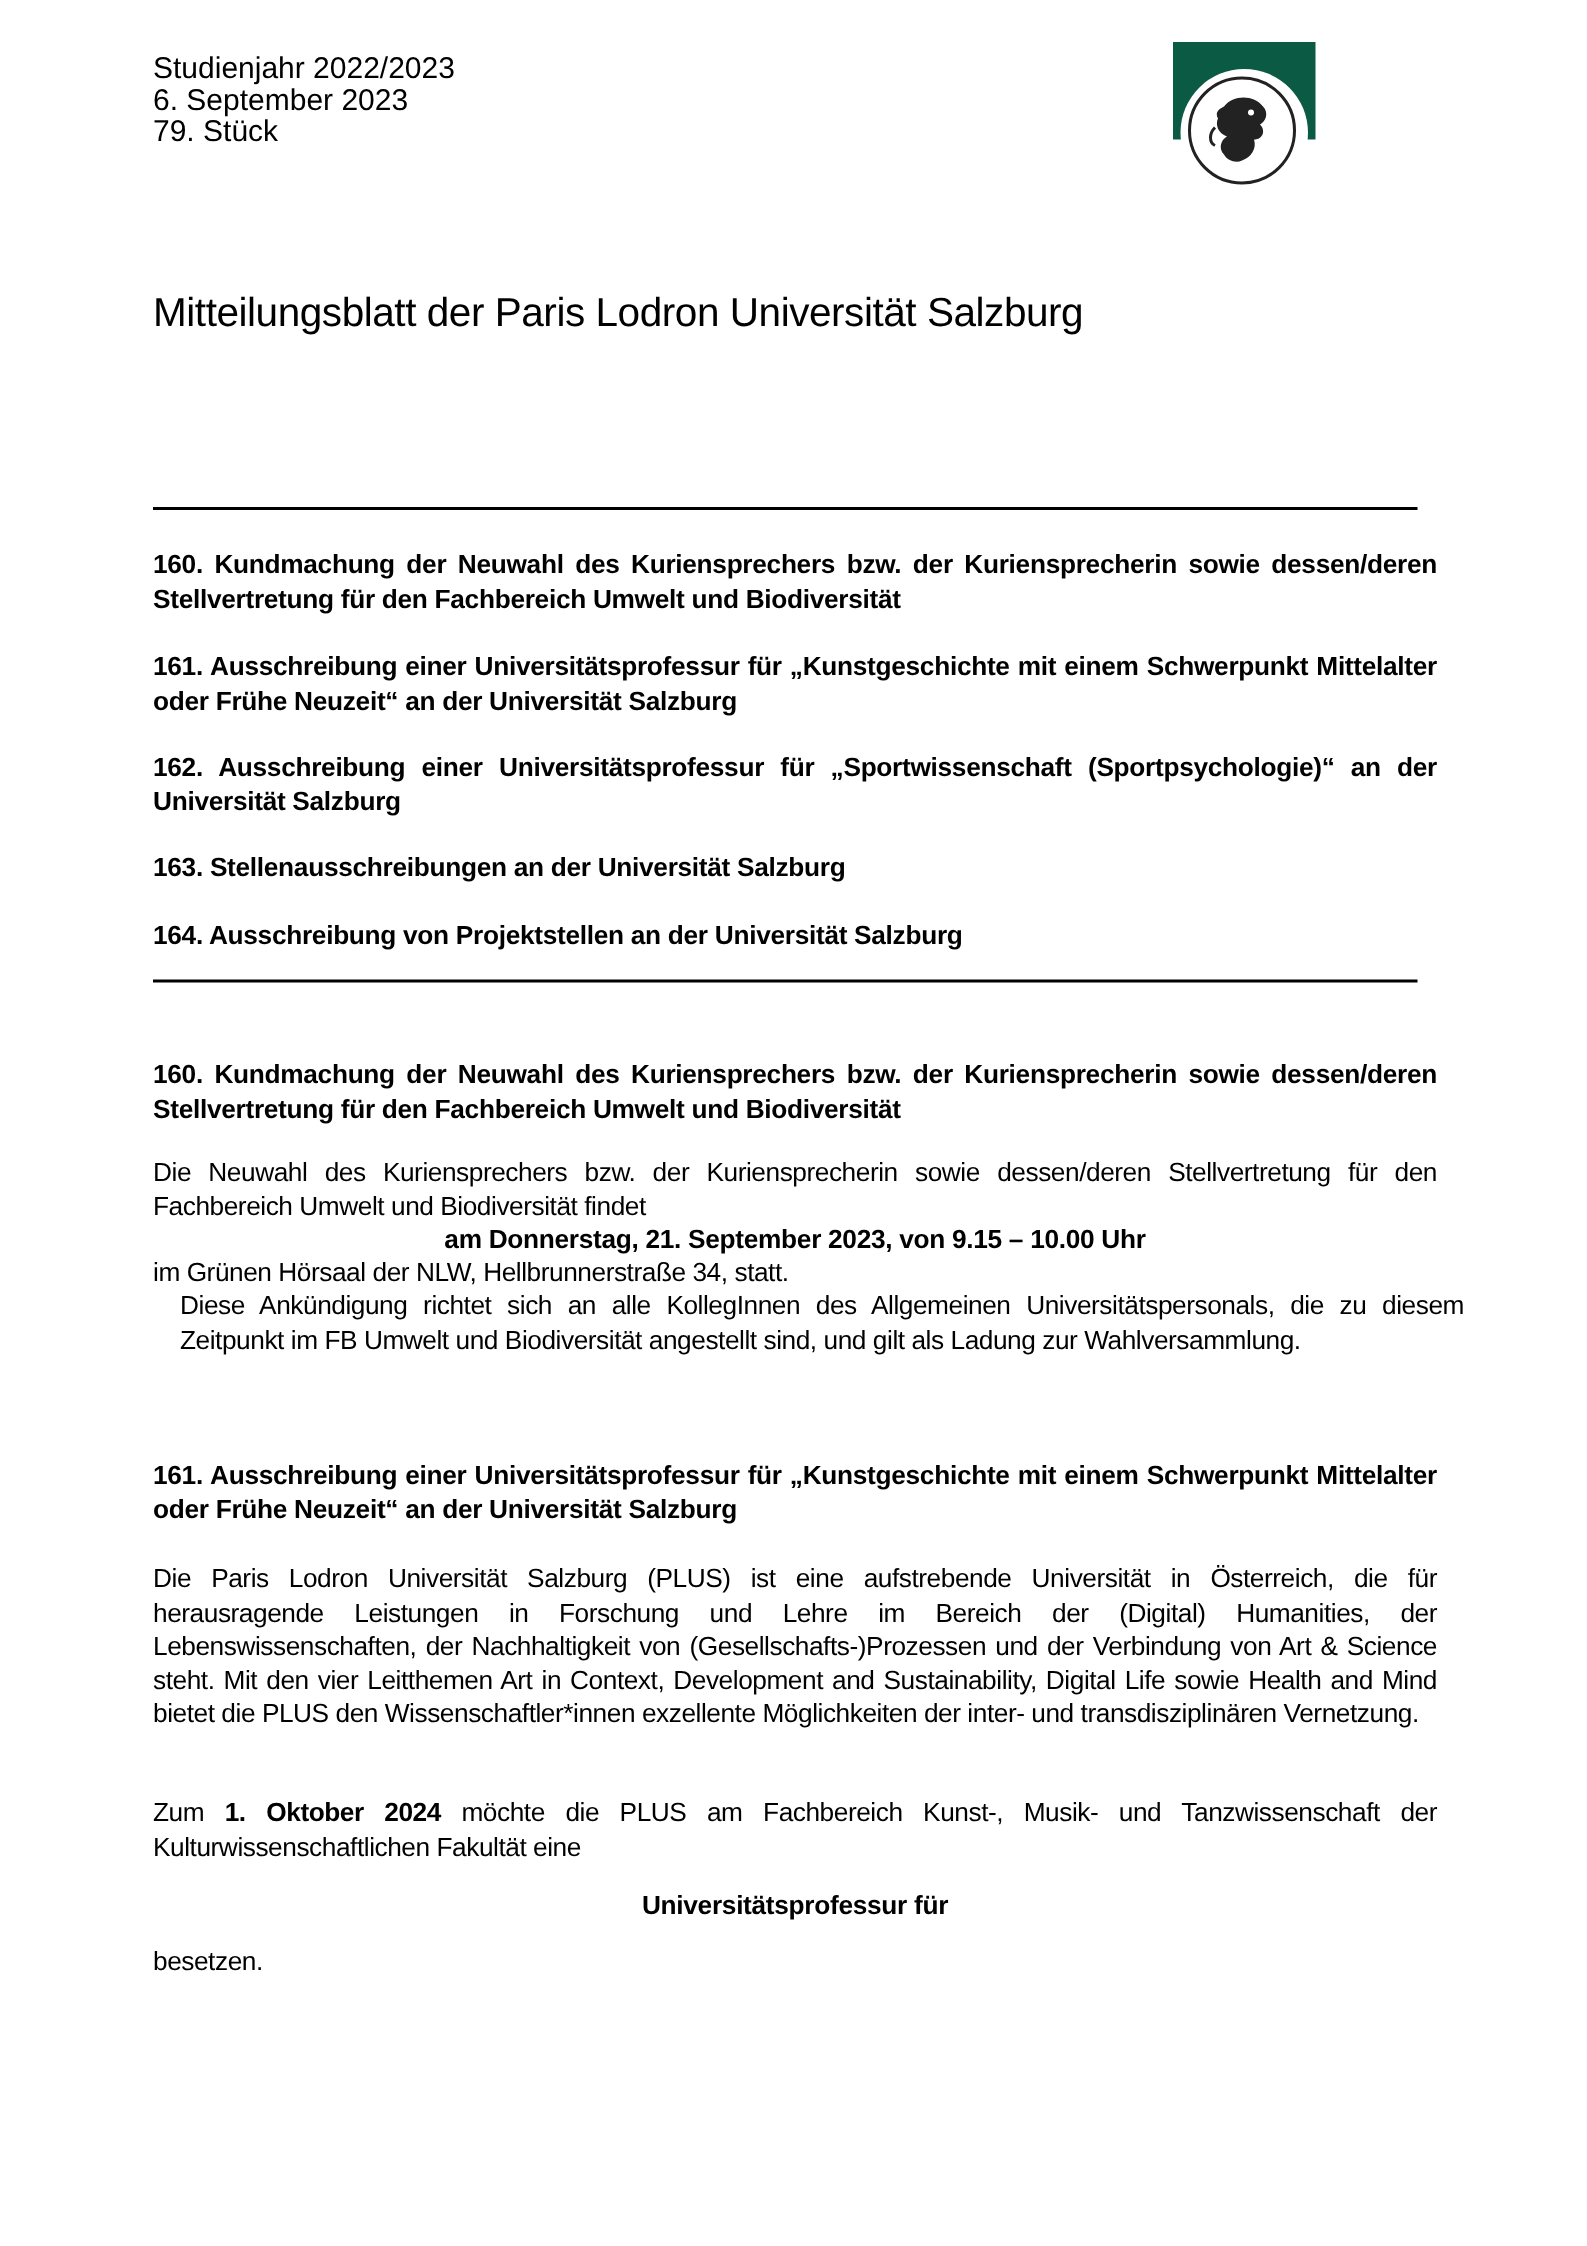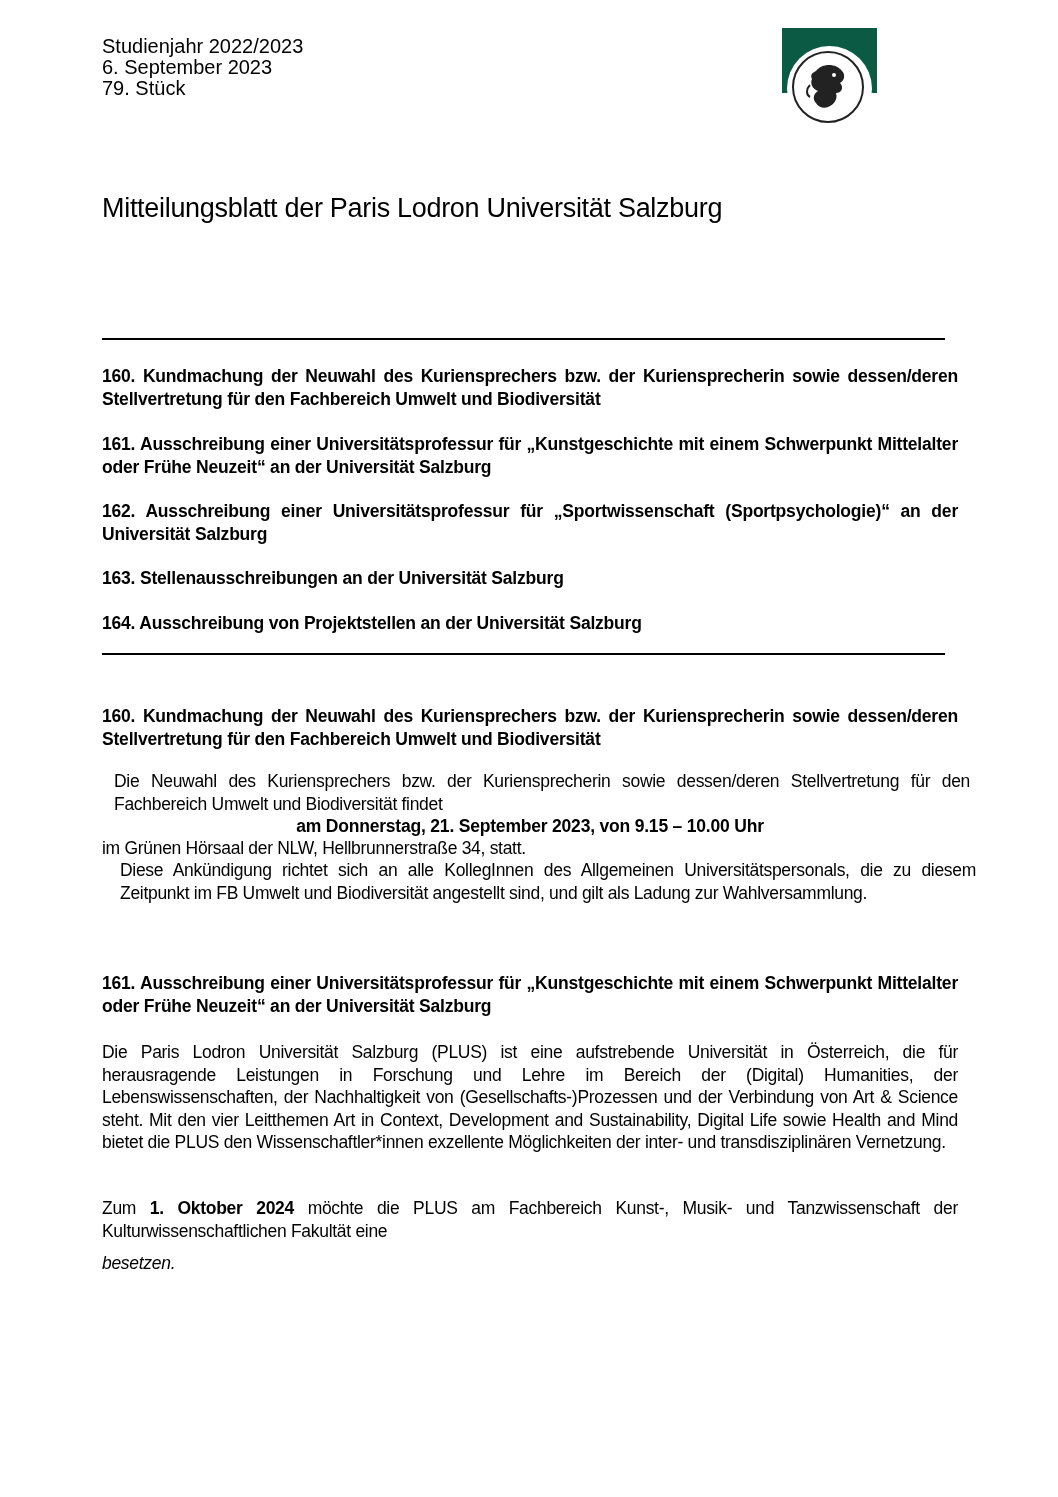--- a/index.html
+++ b/index.html
@@ -87,23 +87,24 @@
 
 <div class="rule" style="top:338px;"></div>
 <p class="toc-item" style="top:365px;">160. Kundmachung der Neuwahl des Kuriensprechers bzw. der Kuriensprecherin sowie dessen/deren Stellvertretung für den Fachbereich Umwelt und Biodiversität</p>
 <p class="toc-item" style="top:433px;">161. Ausschreibung einer Universitätsprofessur für „Kunstgeschichte mit einem Schwerpunkt Mittelalter oder Frühe Neuzeit“ an der Universität Salzburg</p>
 <p class="toc-item" style="top:500px;">162. Ausschreibung einer Universitätsprofessur für „Sportwissenschaft (Sportpsychologie)“ an der Universität Salzburg</p>
 <p class="toc-item" style="top:567px;">163. Stellenausschreibungen an der Universität Salzburg</p>
 <p class="toc-item" style="top:612px;">164. Ausschreibung von Projektstellen an der Universität Salzburg</p>
 <div class="rule" style="top:653px;"></div>
 
 <p class="section-head" style="top:705px;">160. Kundmachung der Neuwahl des Kuriensprechers bzw. der Kuriensprecherin sowie dessen/deren Stellvertretung für den Fachbereich Umwelt und Biodiversität</p>
-<p class="para" style="top:770px;margin-left:12px;">Die Neuwahl des Kuriensprechers bzw. der Kuriensprecherin sowie dessen/deren Stellvertretung für den Fachbereich Umwelt und Biodiversität findet</p>
+<p class="para" style="top:770px;">Die Neuwahl des Kuriensprechers bzw. der Kuriensprecherin sowie dessen/deren Stellvertretung für den Fachbereich Umwelt und Biodiversität findet</p>
 <p class="center-bold" style="top:815px;text-align:center;">am Donnerstag, 21. September 2023, von 9.15 – 10.00 Uhr</p>
 <p class="para" style="top:837px;">im Grünen Hörsaal der NLW, Hellbrunnerstraße 34, statt.</p>
 <p class="para" style="top:859px;margin-left:18px;">Diese Ankündigung richtet sich an alle KollegInnen des Allgemeinen Universitätspersonals, die zu diesem Zeitpunkt im FB Umwelt und Biodiversität angestellt sind, und gilt als Ladung zur Wahlversammlung.</p>
 
 <p class="section-head" style="top:972px;">161. Ausschreibung einer Universitätsprofessur für „Kunstgeschichte mit einem Schwerpunkt Mittelalter oder Frühe Neuzeit“ an der Universität Salzburg</p>
 <p class="para" style="top:1041px;">Die Paris Lodron Universität Salzburg (PLUS) ist eine aufstrebende Universität in Österreich, die für herausragende Leistungen in Forschung und Lehre im Bereich der (Digital) Humanities, der Lebenswissenschaften, der Nachhaltigkeit von (Gesellschafts-)Prozessen und der Verbindung von Art &amp; Science steht. Mit den vier Leitthemen Art in Context, Development and Sustainability, Digital Life sowie Health and Mind bietet die PLUS den Wissenschaftler*innen exzellente Möglichkeiten der inter- und transdisziplinären Vernetzung.</p>
 <p class="para" style="top:1197px;"><span>Zum </span><b>1. Oktober 2024</b><span> möchte die PLUS am Fachbereich Kunst-, Musik- und Tanzwissenschaft der Kulturwissenschaftlichen Fakultät eine</span></p>
 <p class="center-bold" style="top:1259px;">
+  <span class="block-line">Universitätsprofessur für</span>
 </p>
-<p class="para" style="top:1252px;font-style:italic;">besetzen.</p>
+<p class="para" style="top:1296px;">besetzen.</p>
 
 </body></html>

